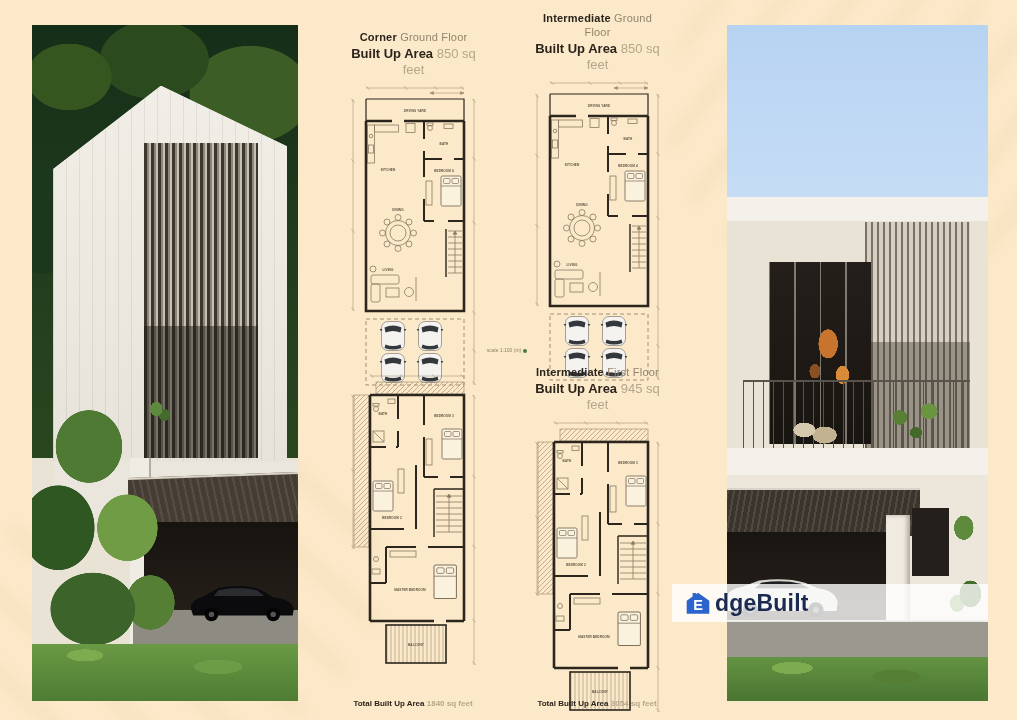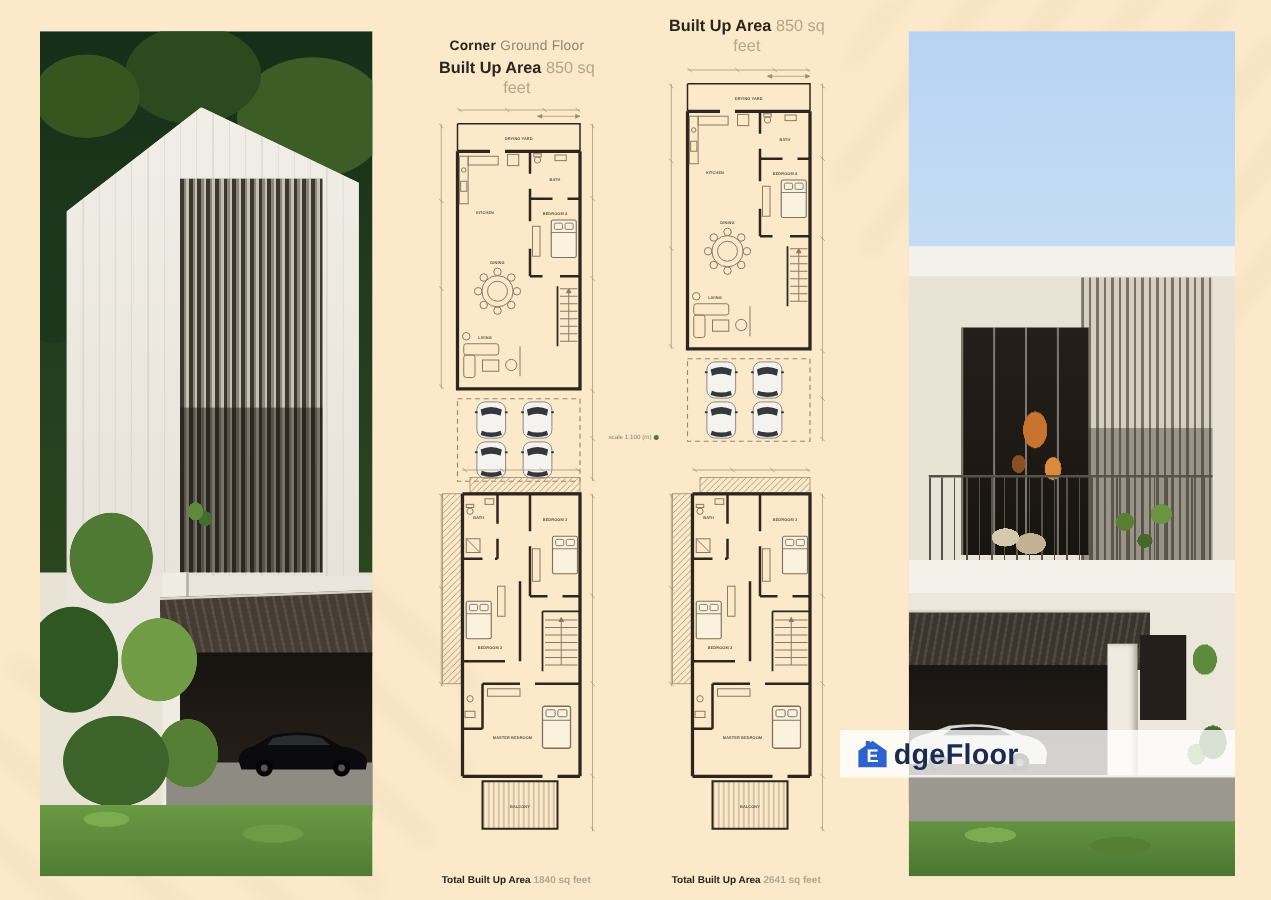--- a/index.html
+++ b/index.html
@@ -301,20 +301,21 @@
       <text class="rl" x="42" y="90">KITCHEN</text>
       <text class="rl" x="98" y="64">BATH</text>
       <text class="rl" x="98" y="91">BEDROOM 4</text>
       <text class="rl" x="52" y="130">DINING</text>
       <text class="rl" x="42" y="190">LIVING</text>
     </svg>
   </div>
 
   <div class="plan-block" style="left:530px;top:12px;">
     <div class="plan-header">
+      <div class="t1"><b>Intermediate</b> <span>Ground Floor</span></div>
       <div class="t2"><b>Built Up Area</b> <span>850 sq feet</span></div>
     </div>
     <svg class="plan-svg" viewBox="0 0 135 310" width="135" height="310">
       <use href="#g-ground"></use>
       <text class="rl" x="69" y="31">DRYING YARD</text>
       <text class="rl" x="42" y="90">KITCHEN</text>
       <text class="rl" x="98" y="64">BATH</text>
       <text class="rl" x="98" y="91">BEDROOM 4</text>
       <text class="rl" x="52" y="130">DINING</text>
       <text class="rl" x="42" y="190">LIVING</text>
@@ -333,34 +334,38 @@
       <text class="rl" x="46" y="150">BEDROOM 2</text>
       <text class="rl" x="64" y="222">MASTER BEDROOM</text>
       <text class="rl" x="70" y="277">BALCONY</text>
     </svg>
   </div>
   <div class="total-line" style="left:313px;top:699px;">
     <b>Total Built Up Area</b> <span>1840 sq feet</span>
   </div>
 
   <div class="plan-block" style="left:530px;top:366px;">
+    <div class="plan-header">
+      <div class="t1"><b>Intermediate</b> <span>First Floor</span></div>
+      <div class="t2"><b>Built Up Area</b> <span>945 sq feet</span></div>
+    </div>
     <svg class="plan-svg" viewBox="0 0 135 300" width="135" height="300">
       <use href="#g-first"></use>
       <text class="rl" x="37" y="46">BATH</text>
       <text class="rl" x="98" y="48">BEDROOM 3</text>
       <text class="rl" x="46" y="150">BEDROOM 2</text>
       <text class="rl" x="64" y="222">MASTER BEDROOM</text>
       <text class="rl" x="70" y="277">BALCONY</text>
     </svg>
   </div>
   <div class="total-line" style="left:497px;top:699px;">
-    <b>Total Built Up Area</b> <span>2641 sq feet</span>
+    <b>Total Built Up Area</b> <span>3054 sq feet</span>
   </div>
 
   <div class="watermark">
     <svg width="28" height="26" viewBox="0 0 26 24">
       <path d="M2.5 22 V9.8 L8 5.9 V2.6 H11 V3.8 L13 2.4 L23.5 9.8 V22 Z" fill="#2d63cc"></path>
       <text x="13" y="18.2" fill="#ffffff" font-size="13.5" font-weight="bold" text-anchor="middle" font-family="Liberation Sans, sans-serif">E</text>
     </svg>
-    <span class="wm-text"><span>dge</span><span>Floor</span></span>
+    <span class="wm-text"><span>dge</span><span>Built</span></span>
   </div>
 
 </div>
 
 </body></html>

